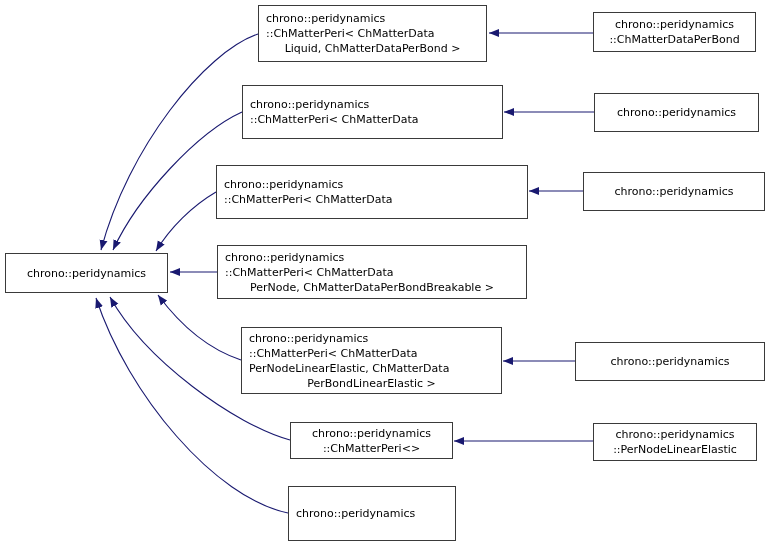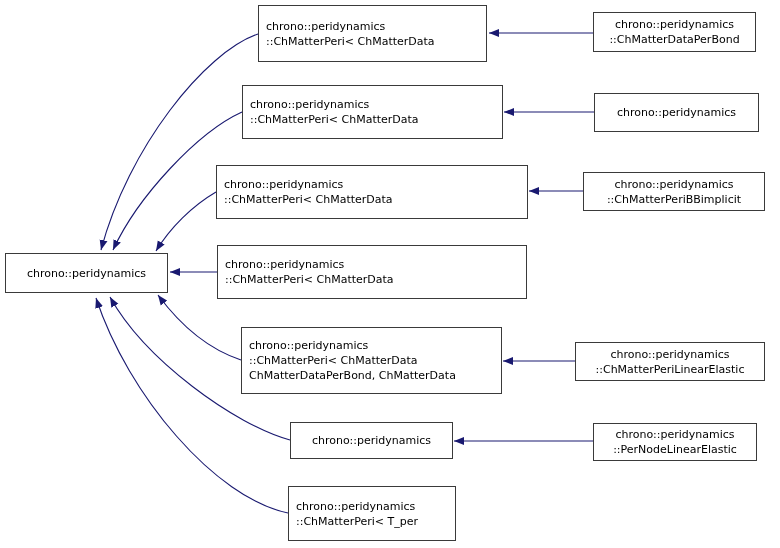--- a/index.html
+++ b/index.html
@@ -42,69 +42,70 @@
     </g>
   </svg>
 
   <div class="node current" style="left:5px;top:253px;width:163px;height:40px;">
     <div class="ln c">chrono::peridynamics</div>
   </div>
 
   <div class="node" style="left:258px;top:5px;width:229px;height:57px;">
     <div class="ln l">chrono::peridynamics</div>
     <div class="ln l">::ChMatterPeri&lt; ChMatterData</div>
+    <div class="ln c">Liquid, ChMatterDataPerBond &gt;</div>
   </div>
 
   <div class="node" style="left:242px;top:85px;width:261px;height:54px;">
     <div class="ln l">chrono::peridynamics</div>
     <div class="ln l">::ChMatterPeri&lt; ChMatterData</div>
   </div>
 
   <div class="node" style="left:216px;top:165px;width:312px;height:54px;">
     <div class="ln l">chrono::peridynamics</div>
     <div class="ln l">::ChMatterPeri&lt; ChMatterData</div>
   </div>
 
   <div class="node" style="left:217px;top:245px;width:310px;height:54px;">
     <div class="ln l">chrono::peridynamics</div>
     <div class="ln l">::ChMatterPeri&lt; ChMatterData</div>
+    <div class="ln c">PerNode, ChMatterDataPerBondBreakable &gt;</div>
   </div>
 
   <div class="node" style="left:241px;top:327px;width:261px;height:67px;">
     <div class="ln l">chrono::peridynamics</div>
     <div class="ln l">::ChMatterPeri&lt; ChMatterData</div>
-    <div class="ln l">ChMatterDataPerBond, ChMatterData</div>
+    <div class="ln l">PerNodeLinearElastic, ChMatterData</div>
+    <div class="ln c">PerBondLinearElastic &gt;</div>
   </div>
 
   <div class="node" style="left:290px;top:422px;width:163px;height:37px;">
     <div class="ln c">chrono::peridynamics</div>
+    <div class="ln c">::ChMatterPeri&lt;&gt;</div>
   </div>
 
   <div class="node" style="left:288px;top:486px;width:168px;height:55px;">
     <div class="ln l">chrono::peridynamics</div>
-    <div class="ln l">::ChMatterPeri&lt; T_per</div>
   </div>
 
   <div class="node" style="left:593px;top:12px;width:163px;height:40px;">
     <div class="ln c">chrono::peridynamics</div>
     <div class="ln c">::ChMatterDataPerBond</div>
   </div>
 
   <div class="node" style="left:594px;top:93px;width:165px;height:39px;">
     <div class="ln c">chrono::peridynamics</div>
   </div>
 
   <div class="node" style="left:583px;top:172px;width:182px;height:39px;">
     <div class="ln c">chrono::peridynamics</div>
-    <div class="ln c">::ChMatterPeriBBimplicit</div>
   </div>
 
   <div class="node" style="left:575px;top:342px;width:190px;height:39px;">
     <div class="ln c">chrono::peridynamics</div>
-    <div class="ln c">::ChMatterPeriLinearElastic</div>
   </div>
 
   <div class="node" style="left:593px;top:423px;width:164px;height:38px;">
     <div class="ln c">chrono::peridynamics</div>
     <div class="ln c">::PerNodeLinearElastic</div>
   </div>
 
 </div>
 
 </body></html>

